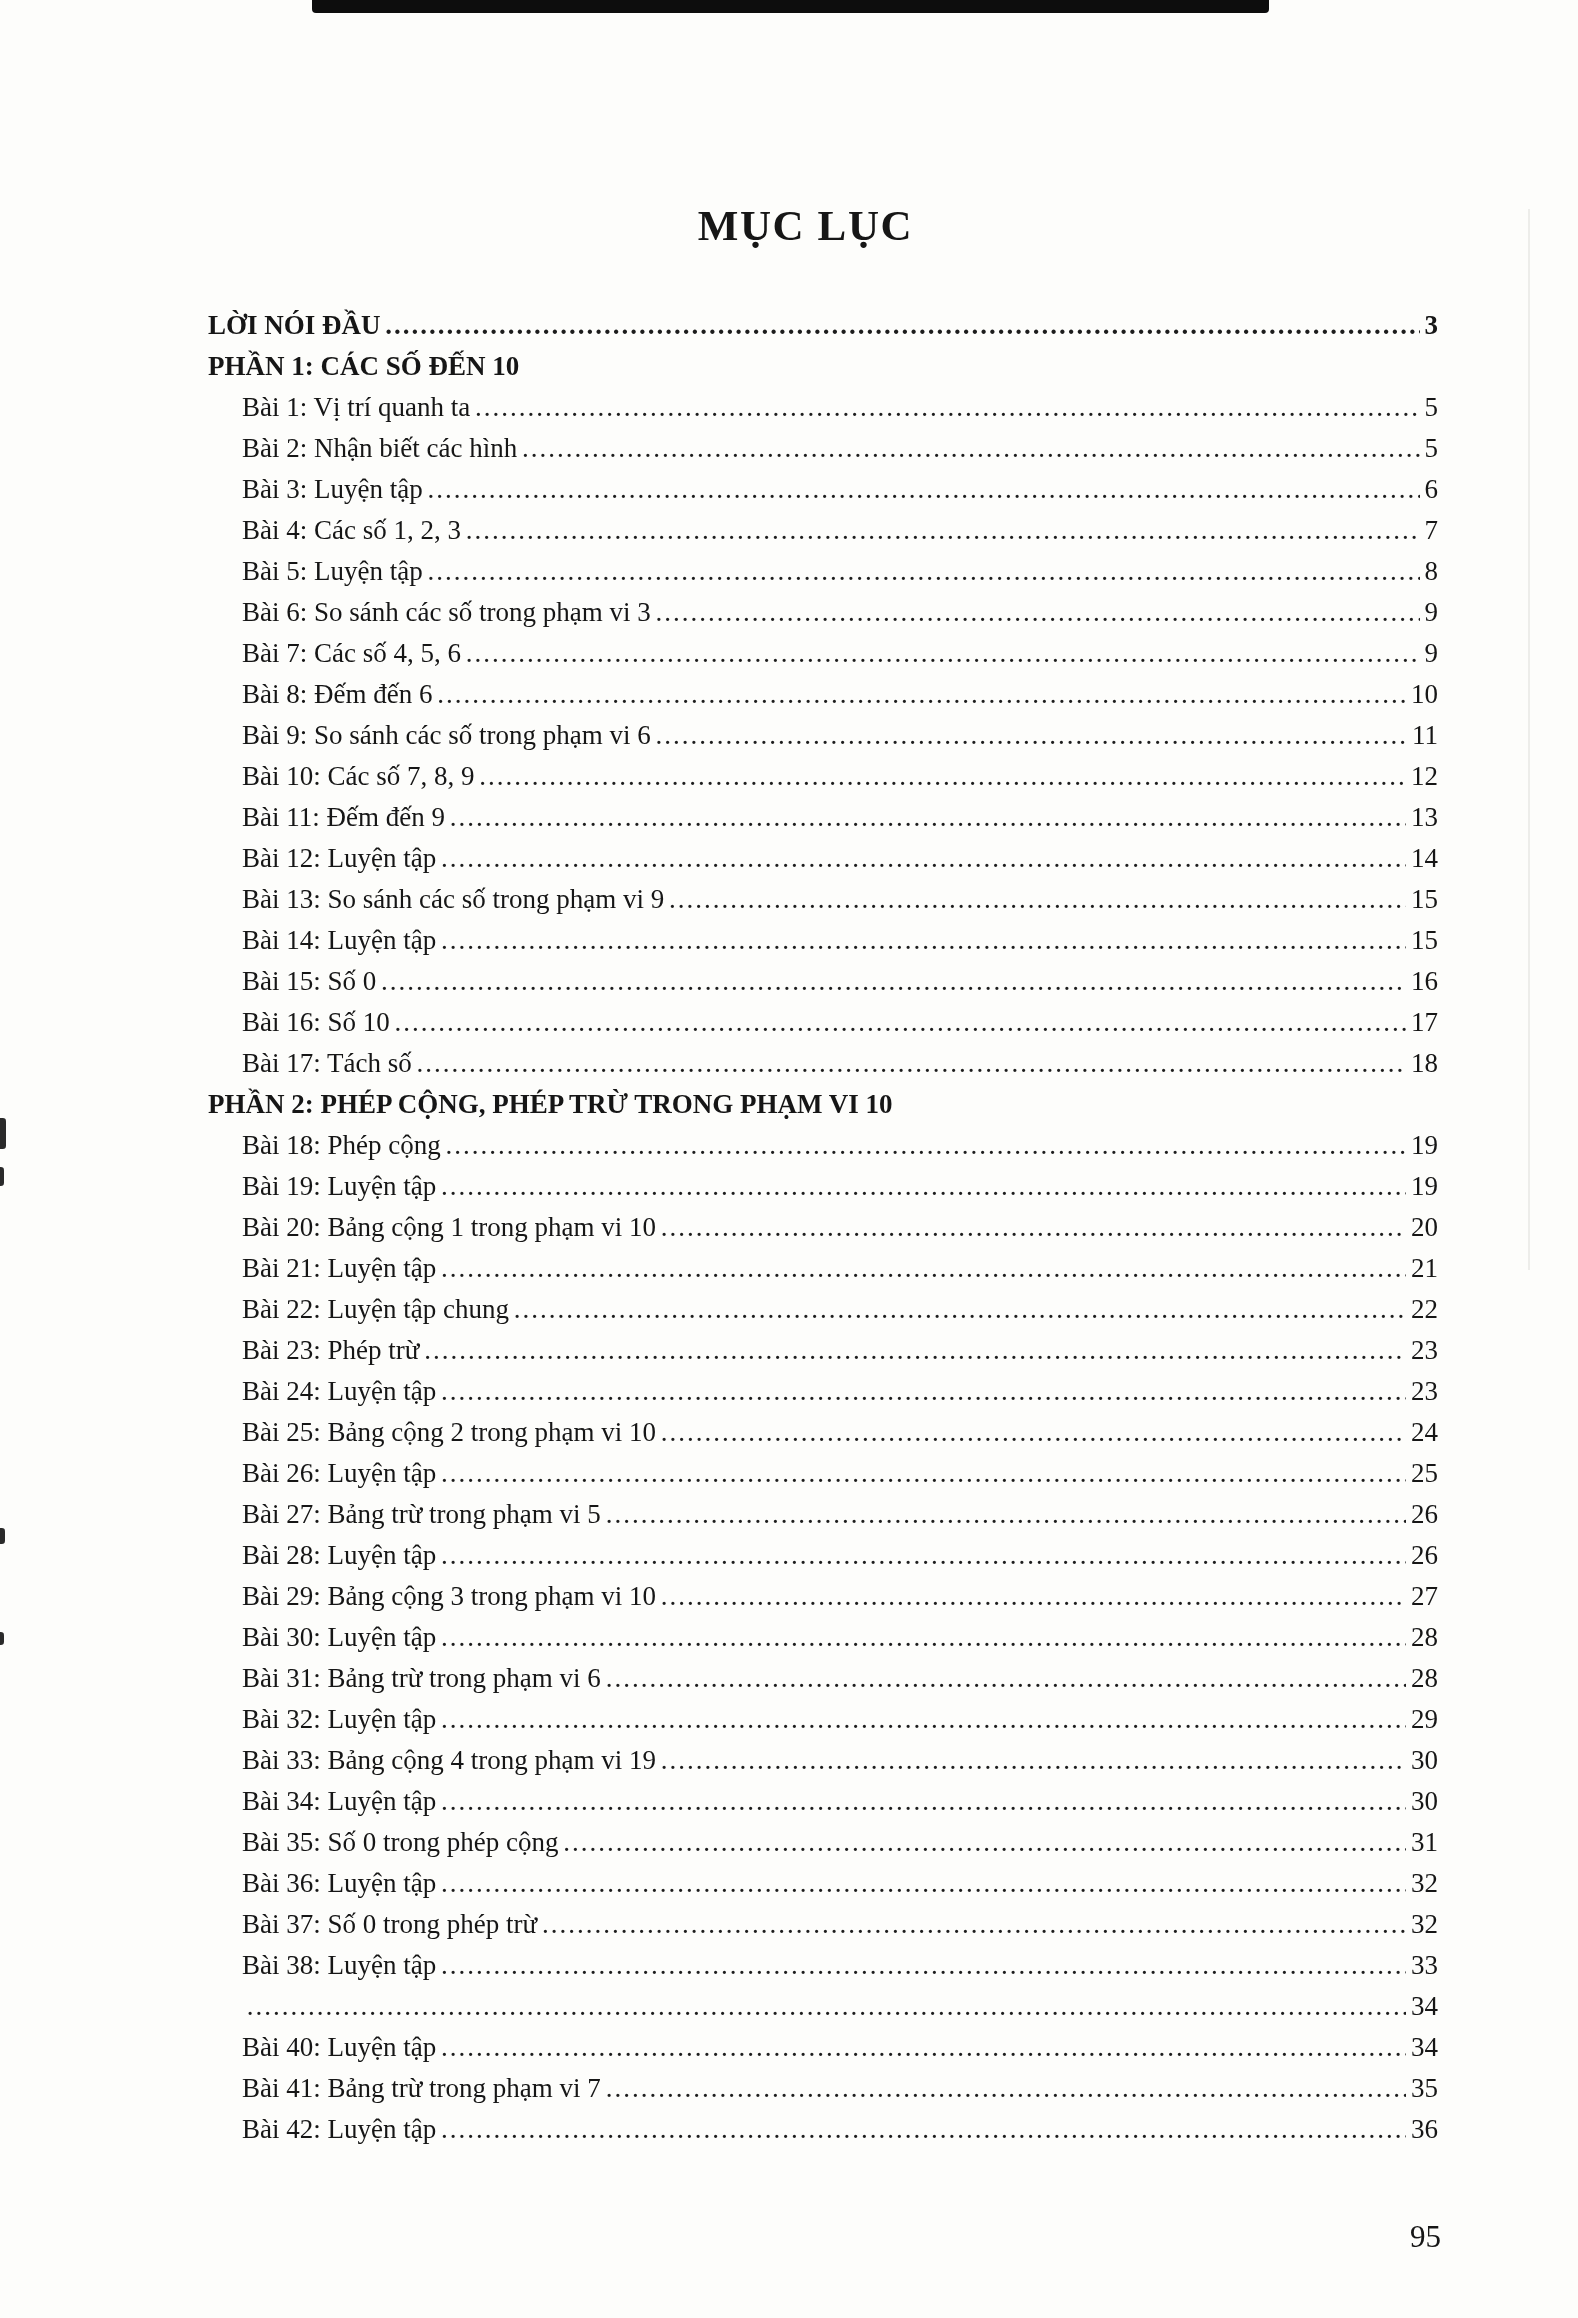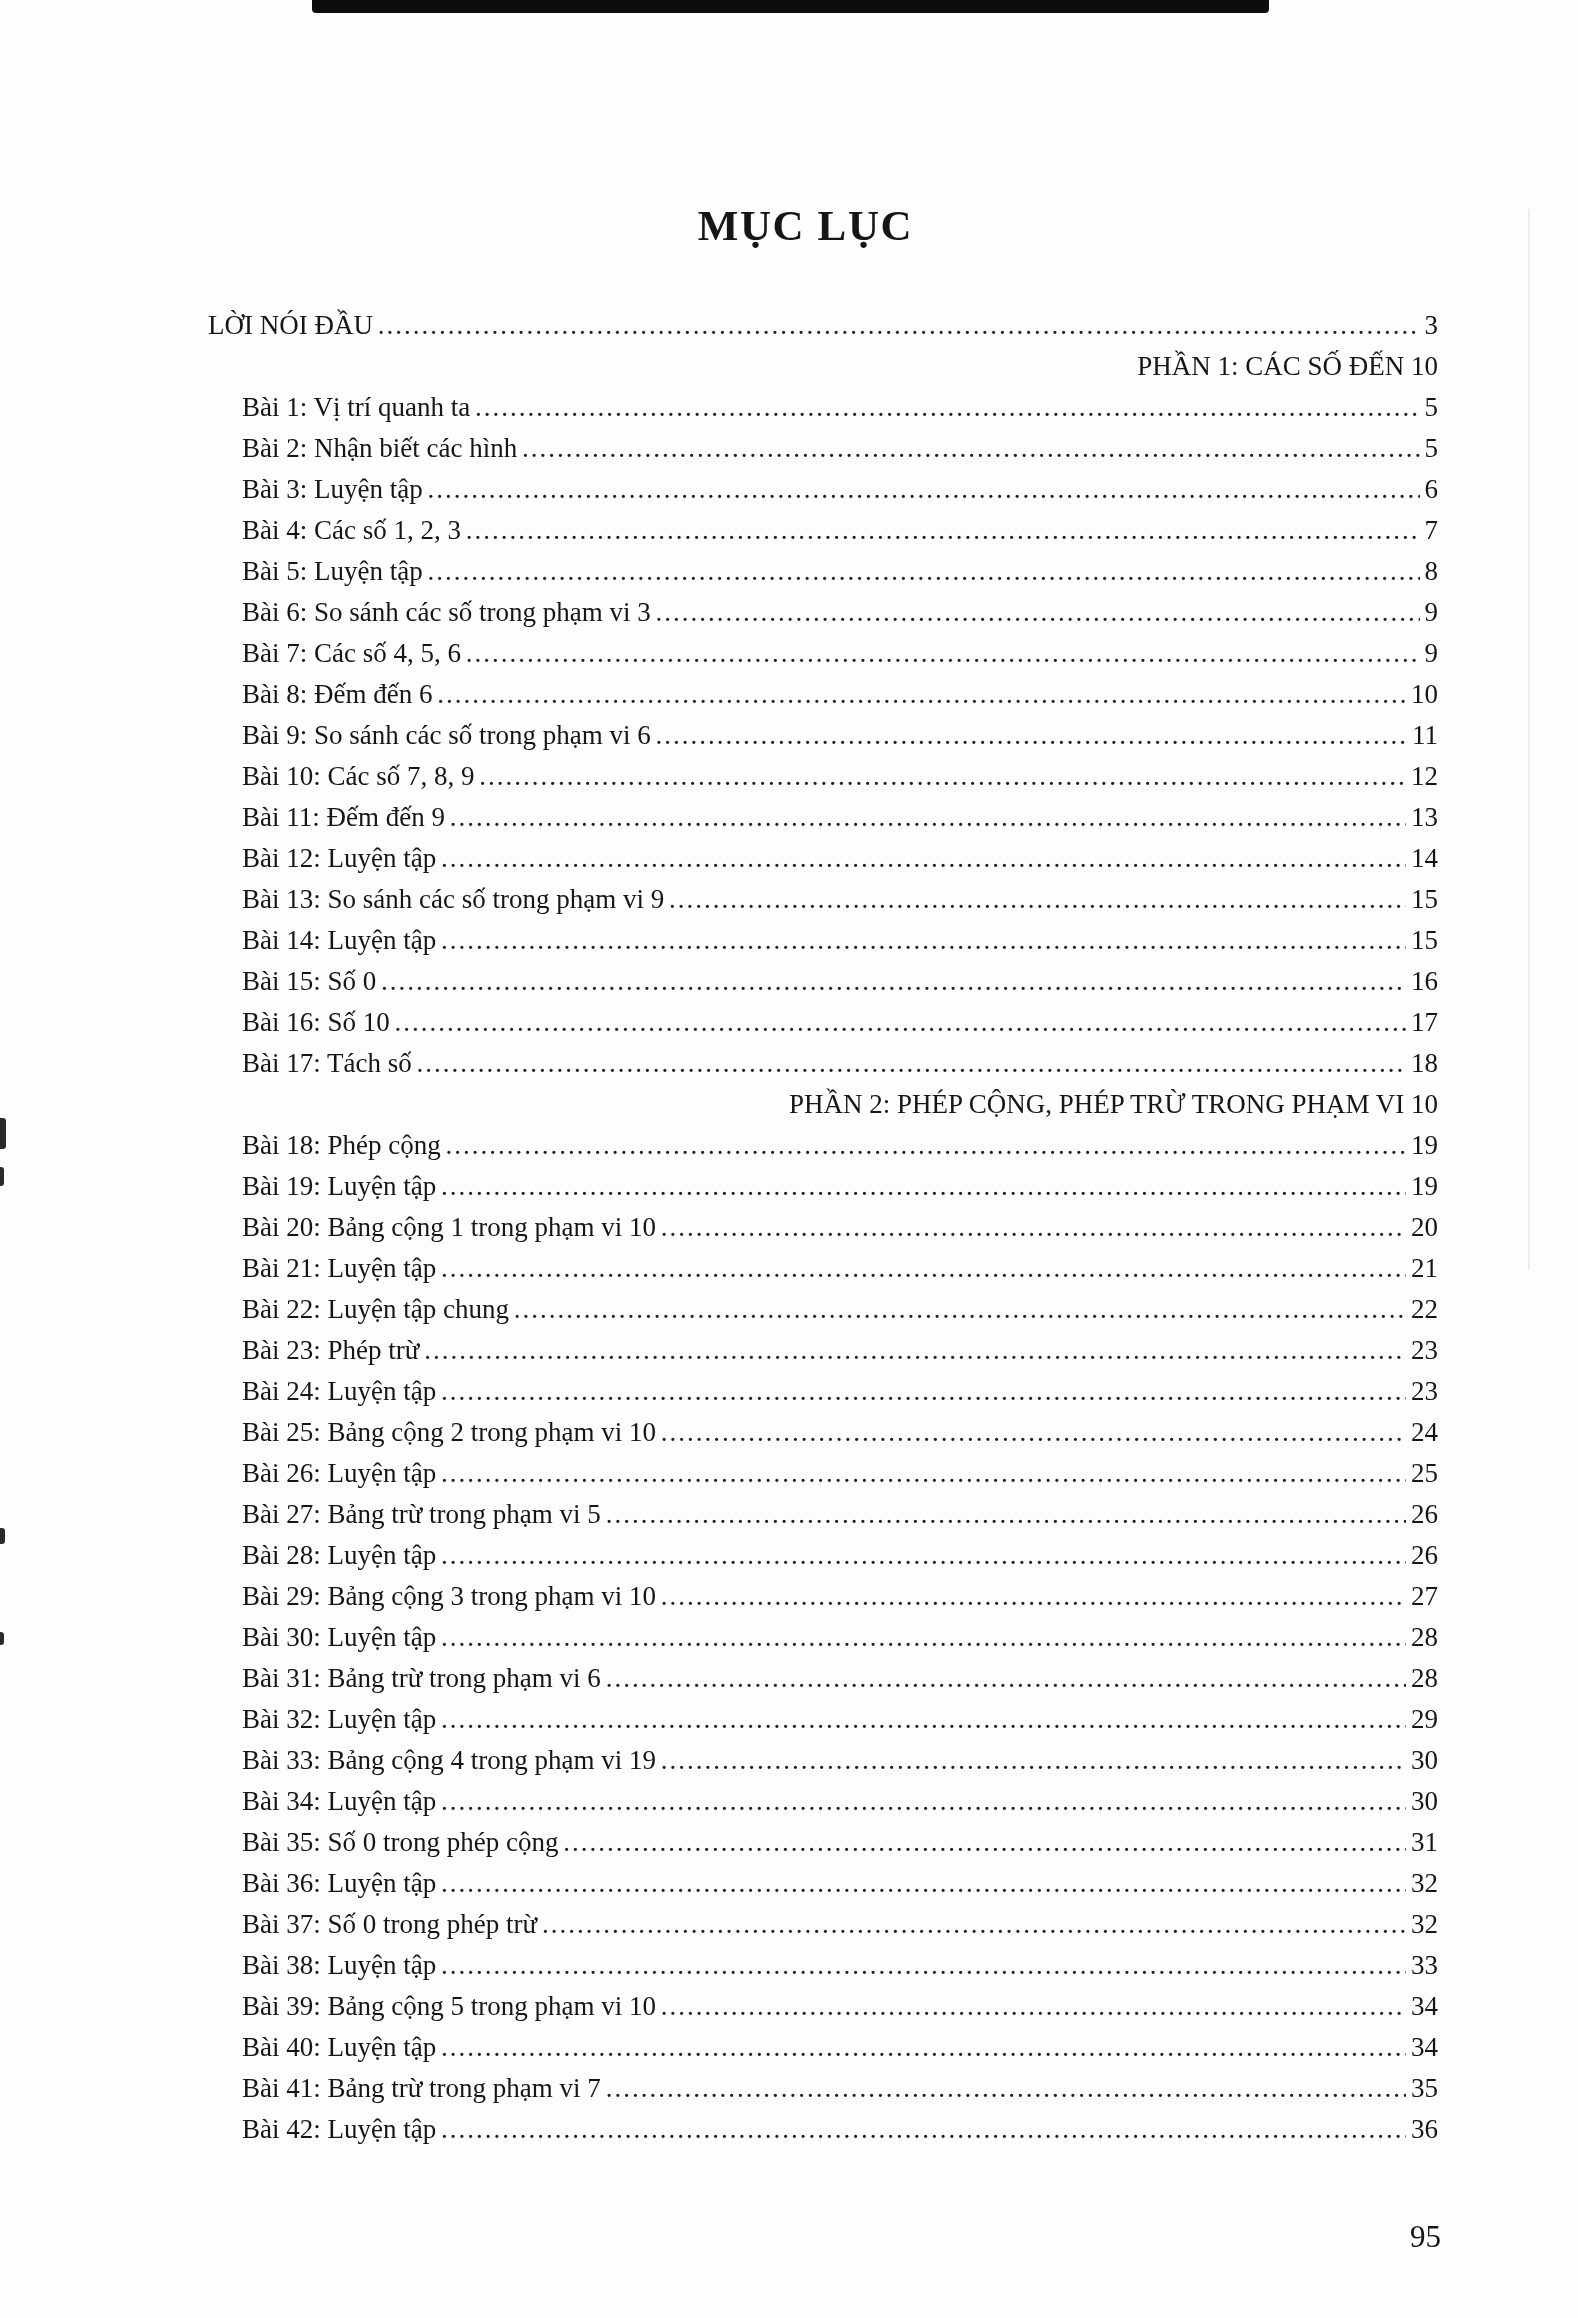--- a/index.html
+++ b/index.html
@@ -65,22 +65,21 @@
   }
   .toc-row {
     display: flex;
     align-items: baseline;
     height: 41px;
     font-size: 27px;
     line-height: 41px;
     white-space: nowrap;
   }
   .toc-row.front, .toc-row.section {
-    font-weight: normal;
-    justify-content: flex-end;
+    font-weight: bold;
   }
   .toc-row.lesson {
     padding-left: 34px;
   }
   .toc-label {
     flex: 0 0 auto;
   }
   .toc-dots {
     flex: 1 1 auto;
     overflow: hidden;
@@ -316,21 +315,20 @@
     <span class="toc-label">Bài 37: Số 0 trong phép trừ</span>
     <span class="toc-dots"></span>
     <span class="toc-page">32</span>
   </div>
       <div class="toc-row lesson">
     <span class="toc-label">Bài 38: Luyện tập</span>
     <span class="toc-dots"></span>
     <span class="toc-page">33</span>
   </div>
       <div class="toc-row lesson">
-    <span class="toc-label">Bài 39: Bảng cộng 5 trong phạm vi 10</span>
     <span class="toc-dots"></span>
     <span class="toc-page">34</span>
   </div>
       <div class="toc-row lesson">
     <span class="toc-label">Bài 40: Luyện tập</span>
     <span class="toc-dots"></span>
     <span class="toc-page">34</span>
   </div>
       <div class="toc-row lesson">
     <span class="toc-label">Bài 41: Bảng trừ trong phạm vi 7</span>

